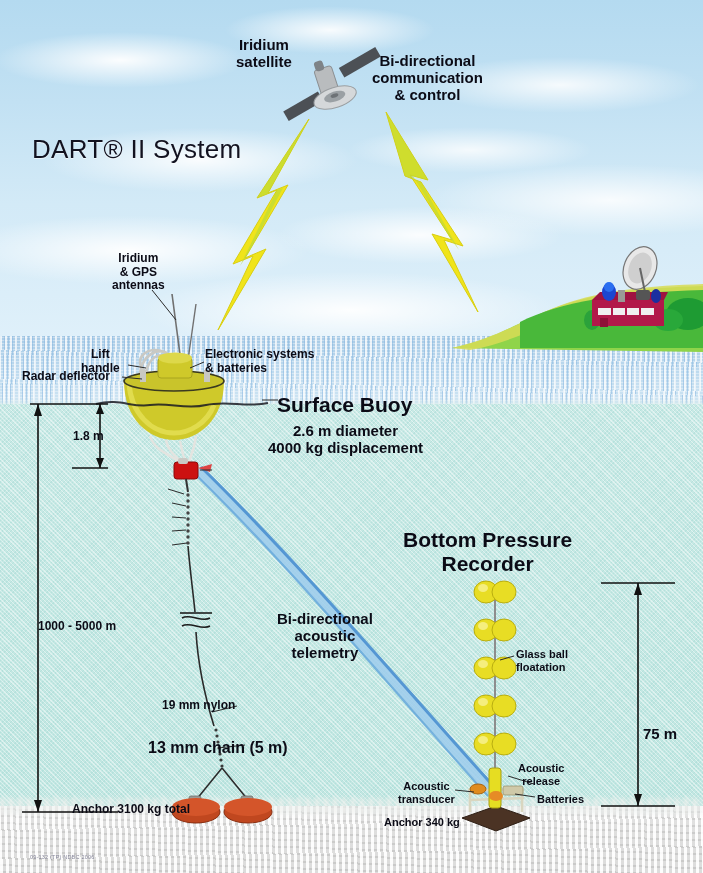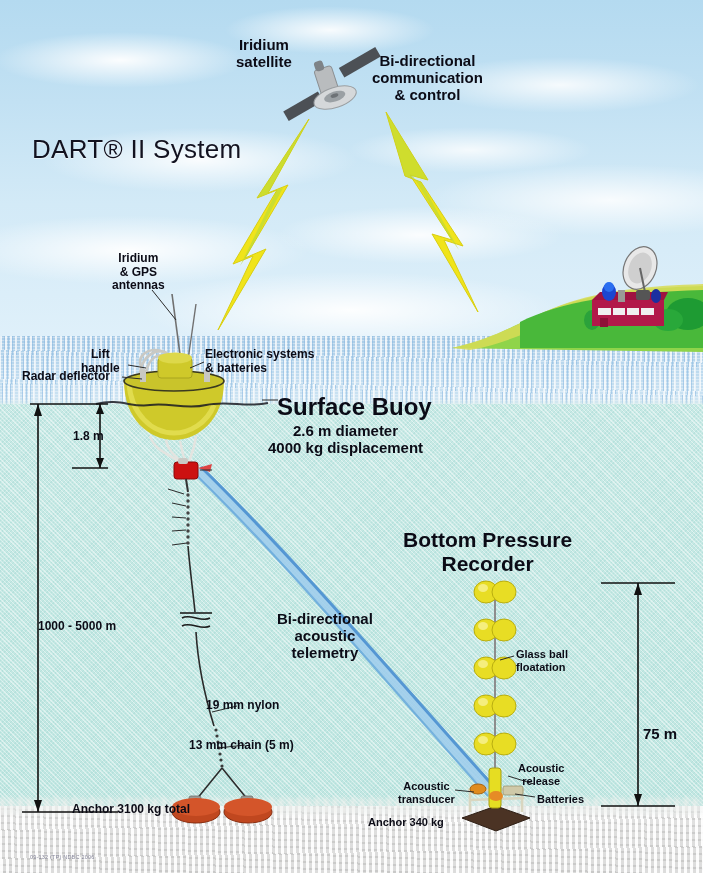--- a/index.html
+++ b/index.html
@@ -87,36 +87,36 @@
     line-height: 1.12; letter-spacing: .3px;
     text-shadow: 0 1px 0 rgba(255,255,255,.6);
     margin-top: 39px;
   }
   .t-satellite { left:236px; top:36px; font-size:15px; text-align:center; }
   .t-bidir     { left:372px; top:52px; font-size:15px; text-align:center; }
   .t-antennas  { left:112px; top:252px; font-size:12px; text-align:center; }
   .t-lift      { left:81px;  top:348px; font-size:12px; text-align:center; }
   .t-radar     { left:22px;  top:370px; font-size:12px; }
   .t-elec      { left:205px; top:348px; font-size:12px; }
-  .t-buoy      { left:277px; top:393px; font-size:24px;text-align:right; }
+  .t-buoy      { left:277px; top:393px; font-size:21px;text-align:right; }
   .t-buoy-sub  { left:268px; top:422px; font-size:15px; text-align:center; }
   .t-18m       { left:73px;  top:430px; font-size:12px; }
   .t-transd    { left:215px; top:464px; font-size:12px; }
   .t-chain25   { left:78px;  top:484px; font-size:12px; text-align:right; }
   .t-depth     { left:38px;  top:620px; font-size:12px; }
   .t-telemetry { left:277px; top:610px; font-size:15px; text-align:center; }
   .t-bpr       { left:403px; top:528px; font-size:21px; text-align:center; }
   .t-glassball { left:516px; top:648px; font-size:11px; }
-  .t-nylon19   { left:162px; top:699px; font-size:12px;padding-left:44px; }
-  .t-chain13   { left:148px; top:739px; font-size:12px;padding-left:41px; }
+  .t-nylon19   { left:162px; top:699px; font-size:12px; }
+  .t-chain13   { left:148px; top:739px; font-size:16px; }
   .t-75m       { left:643px; top:725px; font-size:15px; }
   .t-acrel     { left:518px; top:762px; font-size:11px; text-align:center; }
   .t-actrans   { left:398px; top:780px; font-size:11px; text-align:center; }
   .t-batteries { left:537px; top:793px; font-size:11px; }
-  .t-anchor340 { left:368px; top:816px; font-size:11px; }
+  .t-anchor340 { left:384px; top:816px; font-size:11px; }
   .t-anchor3100{ left:72px;  top:803px; font-size:12px; }
   .credit {
     position:absolute; left:30px; top:854px;
     font-size:5.5px; color:#6b6b84; font-weight:normal; opacity:.8;
     letter-spacing:.2px;
   }
 
   svg.ov { position:absolute; left:0; top:0; width:703px; height:873px; overflow:visible; pointer-events:none; }
 </style>
 </head>

